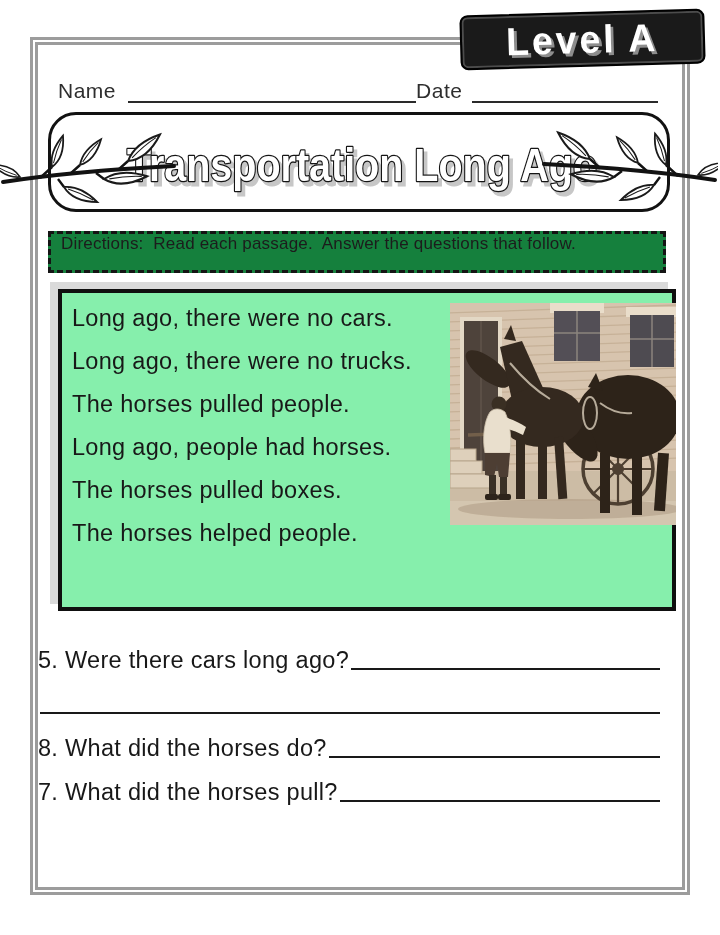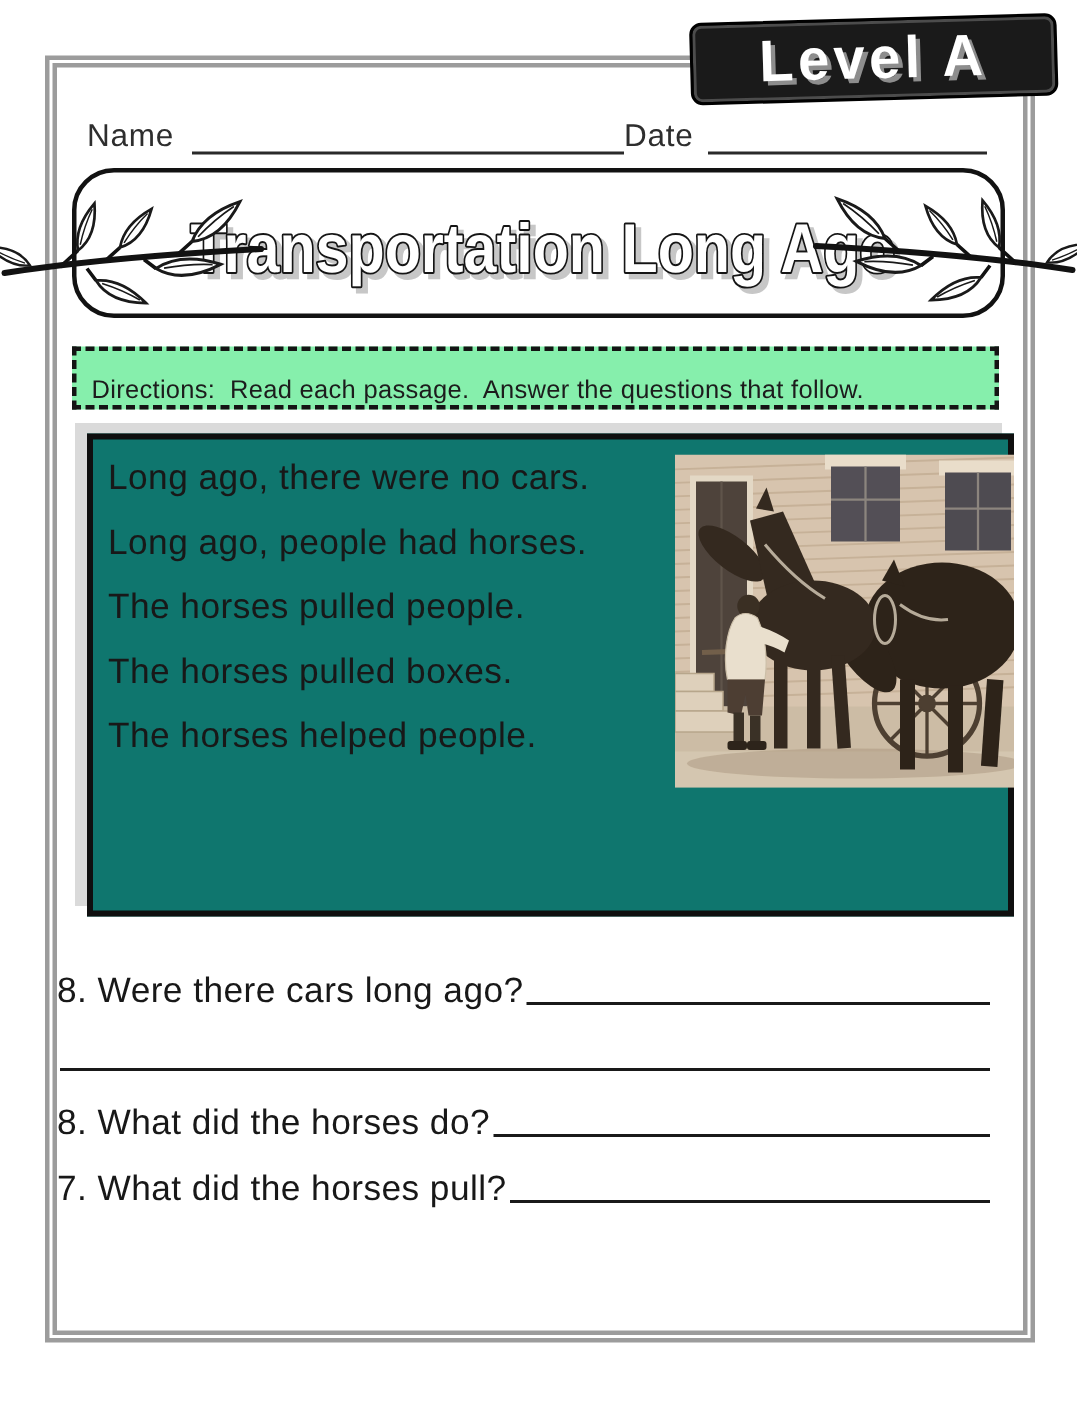--- a/index.html
+++ b/index.html
@@ -40,28 +40,28 @@
     position:absolute; left:48px; top:112px; width:622px; height:100px;
     border:3px solid #121212; border-radius:28px; background:#fff; z-index:1;
   }
   .title-svg { position:absolute; left:0; top:0; width:100%; height:100%; }
   .branch { position:absolute; width:178px; height:92px; z-index:3; }
   .branch.left  { left:0px;  top:127px; }
   .branch.right { left:540px; top:125px; transform:scaleX(-1); }
   
   .directions-box {
     position:absolute; left:48px; top:231px; width:618px; height:42px;
-    border:3px dashed #141414; display:flex; align-items:flex-end;
-    padding-left:10px; z-index:2; background:#86efac;
+    border:3px dashed #141414; display:flex; align-items:flex-start;
+    padding-left:10px; z-index:2; background:#15803d;
   }
   .directions-box span { font-size:17px; color:#1c1c1c; white-space:pre; letter-spacing:.2px; }
   
   .passage-box {
     position:absolute; left:58px; top:289px; width:618px; height:322px;
-    border:4px solid #0f0f0f; background:#0f766e;
+    border:4px solid #0f0f0f; background:#86efac;
     box-shadow:-8px -7px 0 #dadada; z-index:2;
   }
   .passage-text { position:absolute; left:10px; top:4px; width:385px; }
   .passage-text div { font-size:23.5px; line-height:43px; letter-spacing:.3px; color:#181818; white-space:nowrap; }
   .photo { position:absolute; left:388px; top:10px; width:226px; height:222px; z-index:3; }
   
   .questions { position:absolute; left:38px; top:630px; width:622px; z-index:2; }
   .q-row { display:flex; align-items:flex-end; height:44px; }
   .q-row .q-text { font-size:23.5px; letter-spacing:.3px; color:#181818; white-space:pre; }
   .q-row .answer-line { flex:1; border-bottom:2.5px solid #191919; margin-bottom:4px; margin-left:2px; }
@@ -152,22 +152,23 @@
     </g>
   </svg>
 
   <div class="directions-box">
     <span>Directions:  Read each passage.  Answer the questions that follow.</span>
   </div>
 
   <div class="passage-box">
     <div class="passage-text">
       <div>Long ago, there were no cars.</div>
+      <div>Long ago, there were no trucks.</div>
+      <div>The horses pulled people.</div>
       <div>Long ago, people had horses.</div>
-      <div>The horses pulled people.</div>
       <div>The horses pulled boxes.</div>
       <div>The horses helped people.</div>
     </div>
 
     <svg class="photo" viewBox="0 0 226 222">
       <rect width="226" height="222" fill="#dbc9b4"></rect>
 
       <g stroke="#c9b49c" stroke-width="1.3" transform="rotate(-2 113 70)">
         <line x1="-10" y1="6" x2="240" y2="6"></line>
           <line x1="-10" y1="15" x2="240" y2="15"></line>
@@ -256,21 +257,21 @@
         <rect x="35" y="191" width="13" height="6" rx="2" fill="#241d16"></rect>
         <rect x="48" y="191" width="13" height="6" rx="2" fill="#241d16"></rect>
       </g>
 
       <rect width="226" height="222" fill="#b08d5f" opacity="0.07"></rect>
     </svg>
   </div>
 
   <div class="questions">
     <div class="q-row">
-      <span class="q-text">8. Were there cars long ago?</span>
+      <span class="q-text">5. Were there cars long ago?</span>
       <span class="answer-line"></span>
     </div>
     <div class="q-row">
       <span class="answer-line"></span>
     </div>
     <div class="q-row">
       <span class="q-text">8. What did the horses do?</span>
       <span class="answer-line"></span>
     </div>
     <div class="q-row">

